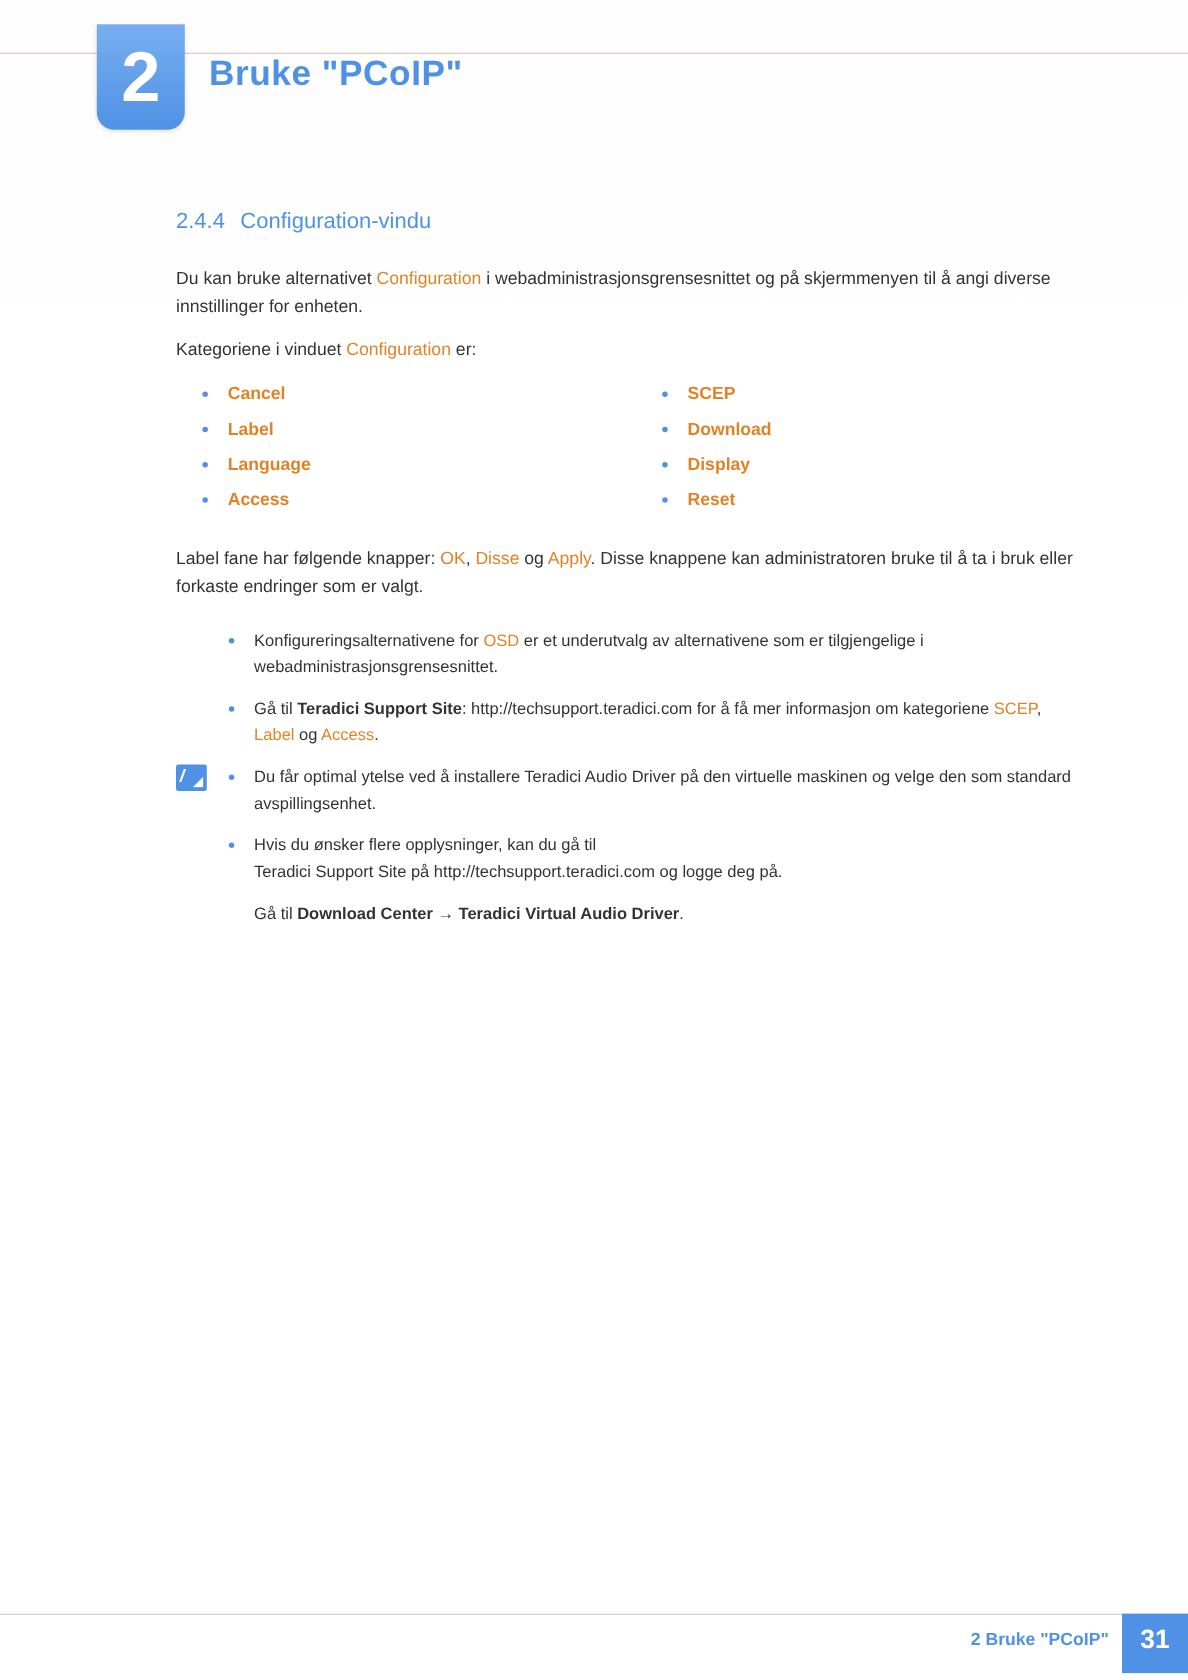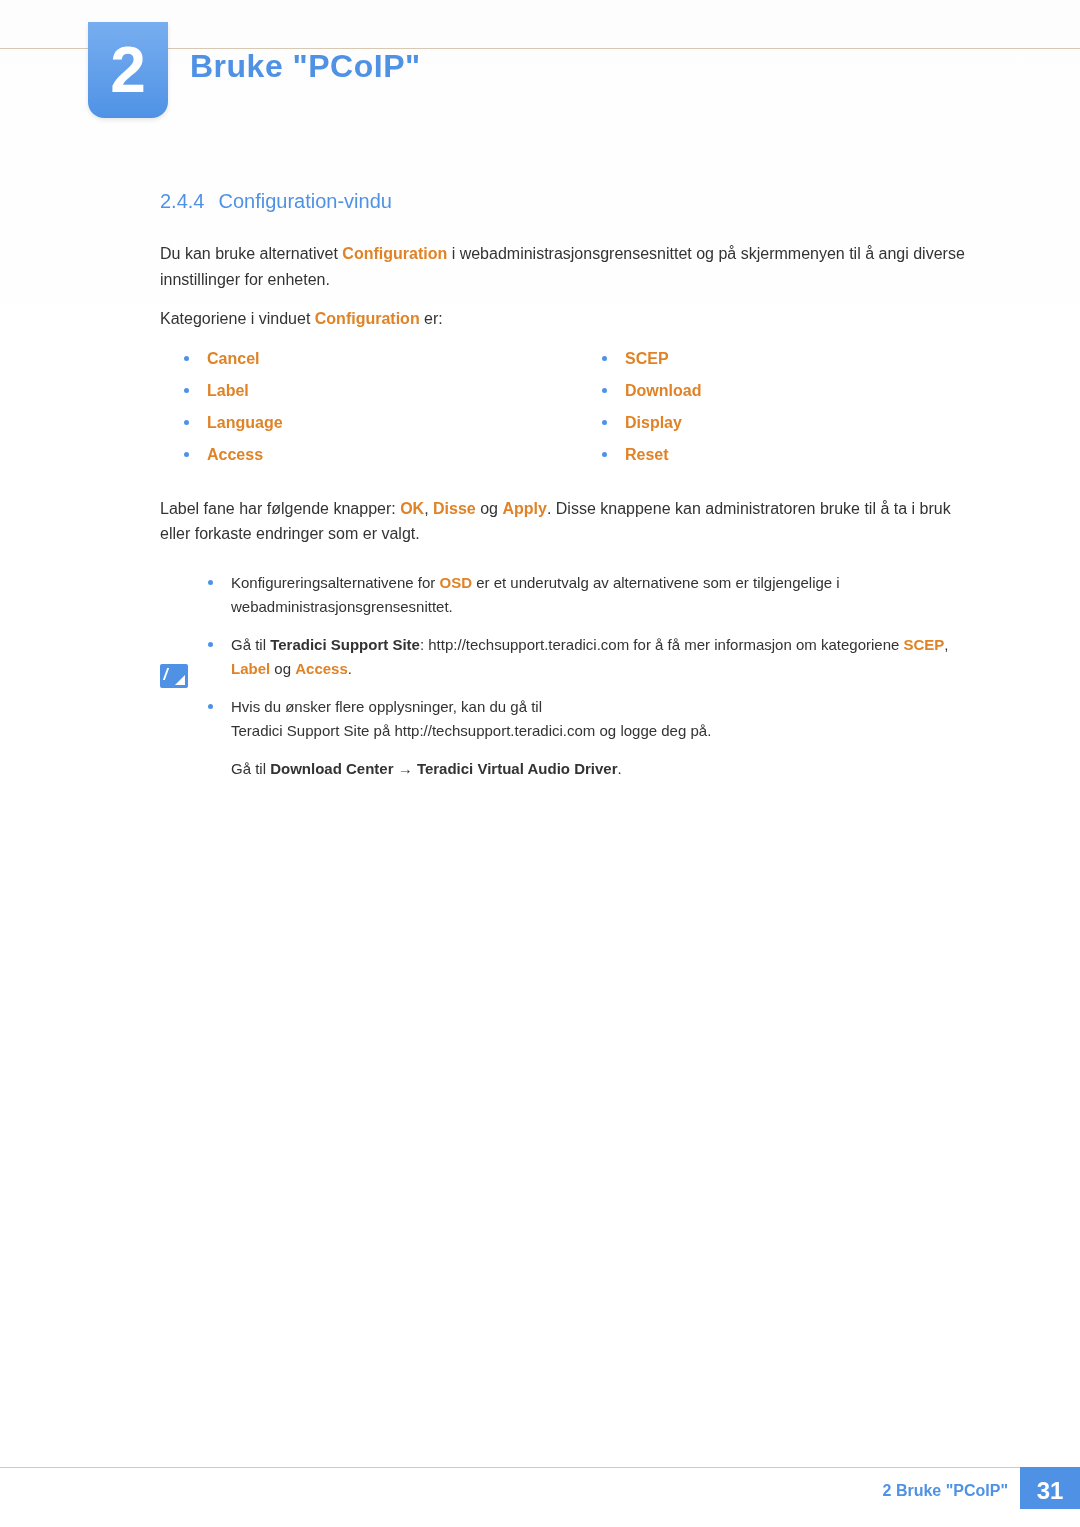--- a/index.html
+++ b/index.html
@@ -66,21 +66,21 @@
   }
   .section-number {
     margin-right: 14px;
   }
   .para {
     font-size: 16px;
     line-height: 1.6;
     color: #333;
     margin-bottom: 14px;
   }
-  .orange { color: #e08326; font-weight: bold; }
+  .orange { color: #e08326; font-weight: normal; }
   .bold { font-weight: bold; }
   .cats {
     display: flex;
     gap: 40px;
     margin: 18px 0 18px 24px;
   }
   .cats-col {
     flex: 1;
   }
   .cat-item {
@@ -177,21 +177,21 @@
     line-height: 48px;
     color: #4f92e5;
     font-size: 16px;
     font-weight: bold;
   }
   .footer-page {
     position: absolute;
     right: 0;
     top: 0;
     width: 60px;
-    height: 42px;
+    height: 54px;
     background: #4f92e5;
     color: #fff;
     text-align: center;
     line-height: 48px;
     font-size: 24px;
     font-weight: bold;
   }
 </style>
 </head>
 <body>
@@ -270,20 +270,24 @@
           </span>
         </div>
         <div class="note-item">
           <span class="dot"></span>
           <span>
             <span>Gå til </span><span class="bold">Teradici Support Site</span><span>: http://techsupport.teradici.com for å få mer informasjon om kategoriene </span><span class="orange">SCEP</span><span>, </span><span class="orange">Label</span><span> og </span><span class="orange">Access</span><span>.</span>
           </span>
         </div>
         <div class="note-item">
           <span class="dot"></span>
+          <span>Du får optimal ytelse ved å installere Teradici Audio Driver på den virtuelle maskinen og velge den som standard avspillingsenhet.</span>
+        </div>
+        <div class="note-item">
+          <span class="dot"></span>
           <span>
             <span>Hvis du ønsker flere opplysninger, kan du gå til</span><br>
             <span>Teradici Support Site på http://techsupport.teradici.com og logge deg på.</span>
           </span>
         </div>
         <div class="note-tail">
           <span>Gå til </span><span class="bold">Download Center</span><span class="bold"> → </span><span class="bold">Teradici Virtual Audio Driver</span><span>.</span>
         </div>
       </div>
     </div>

